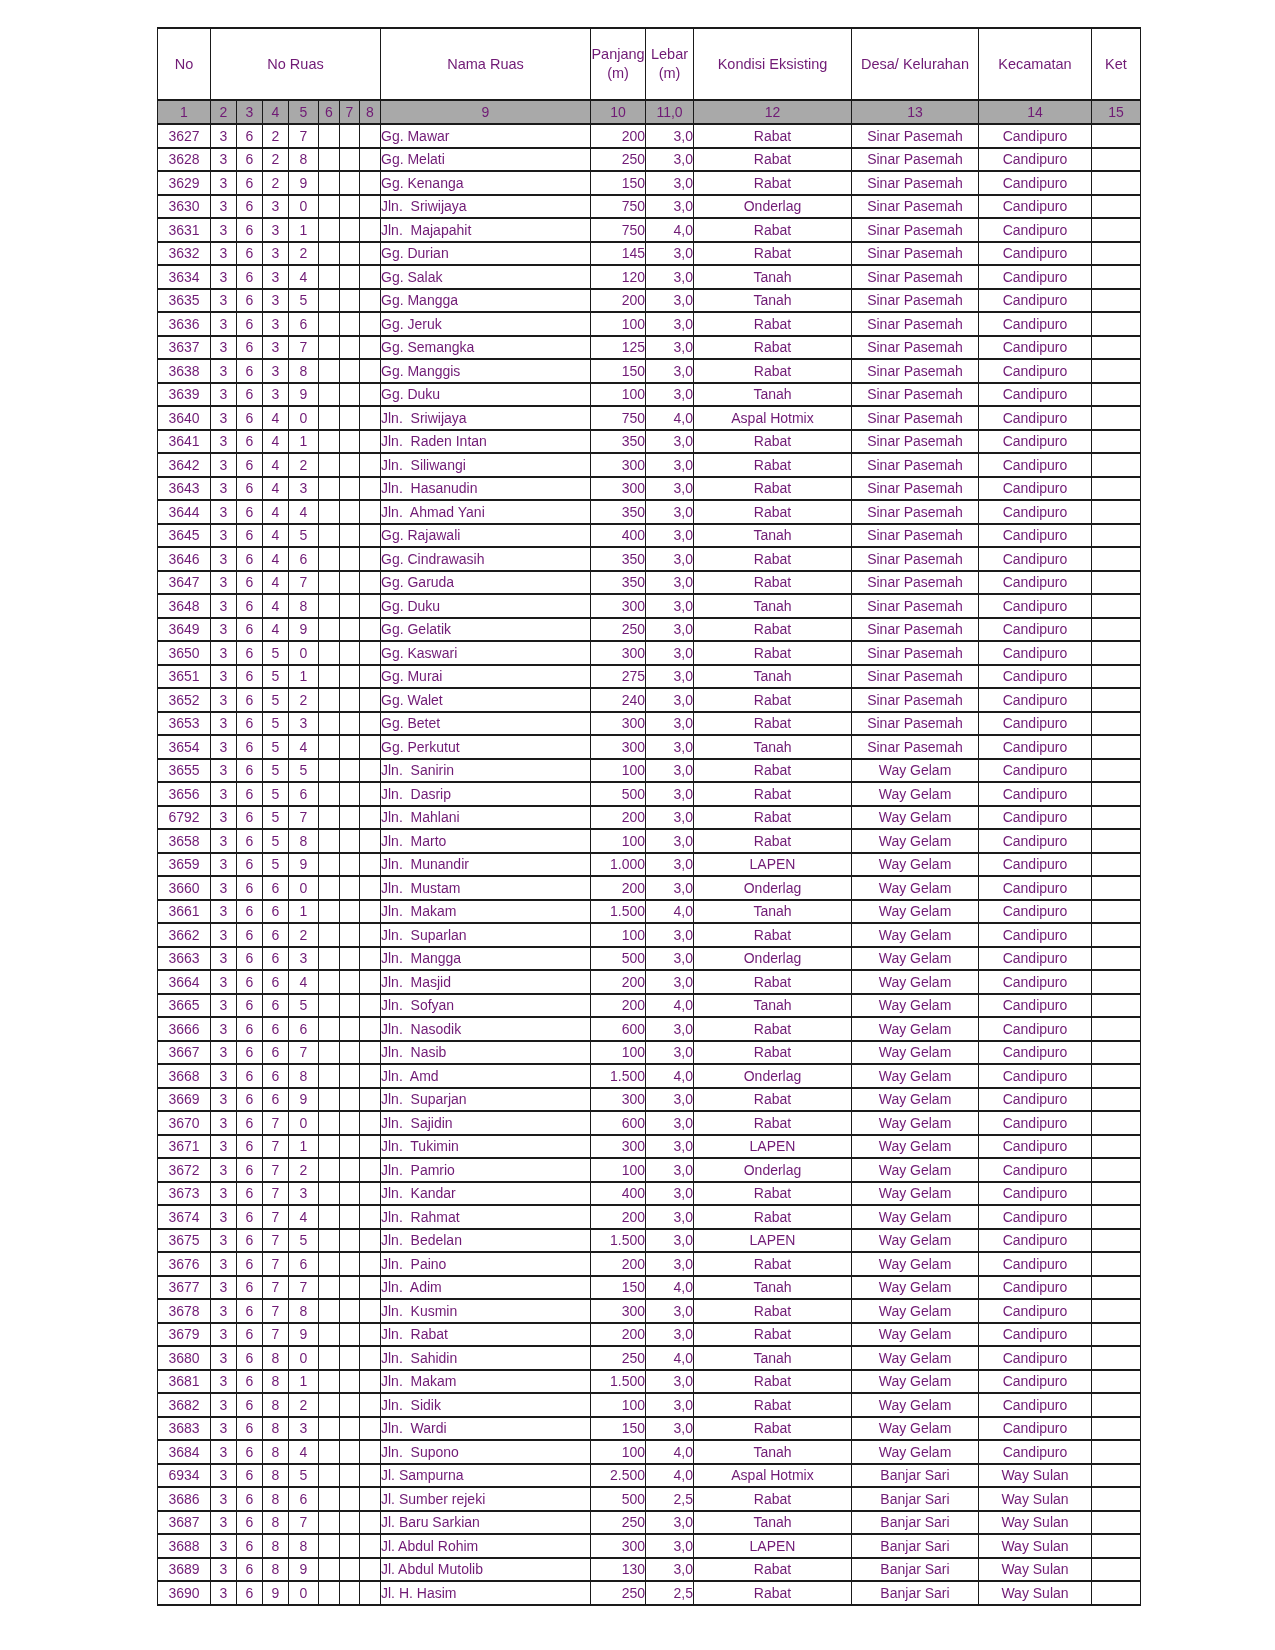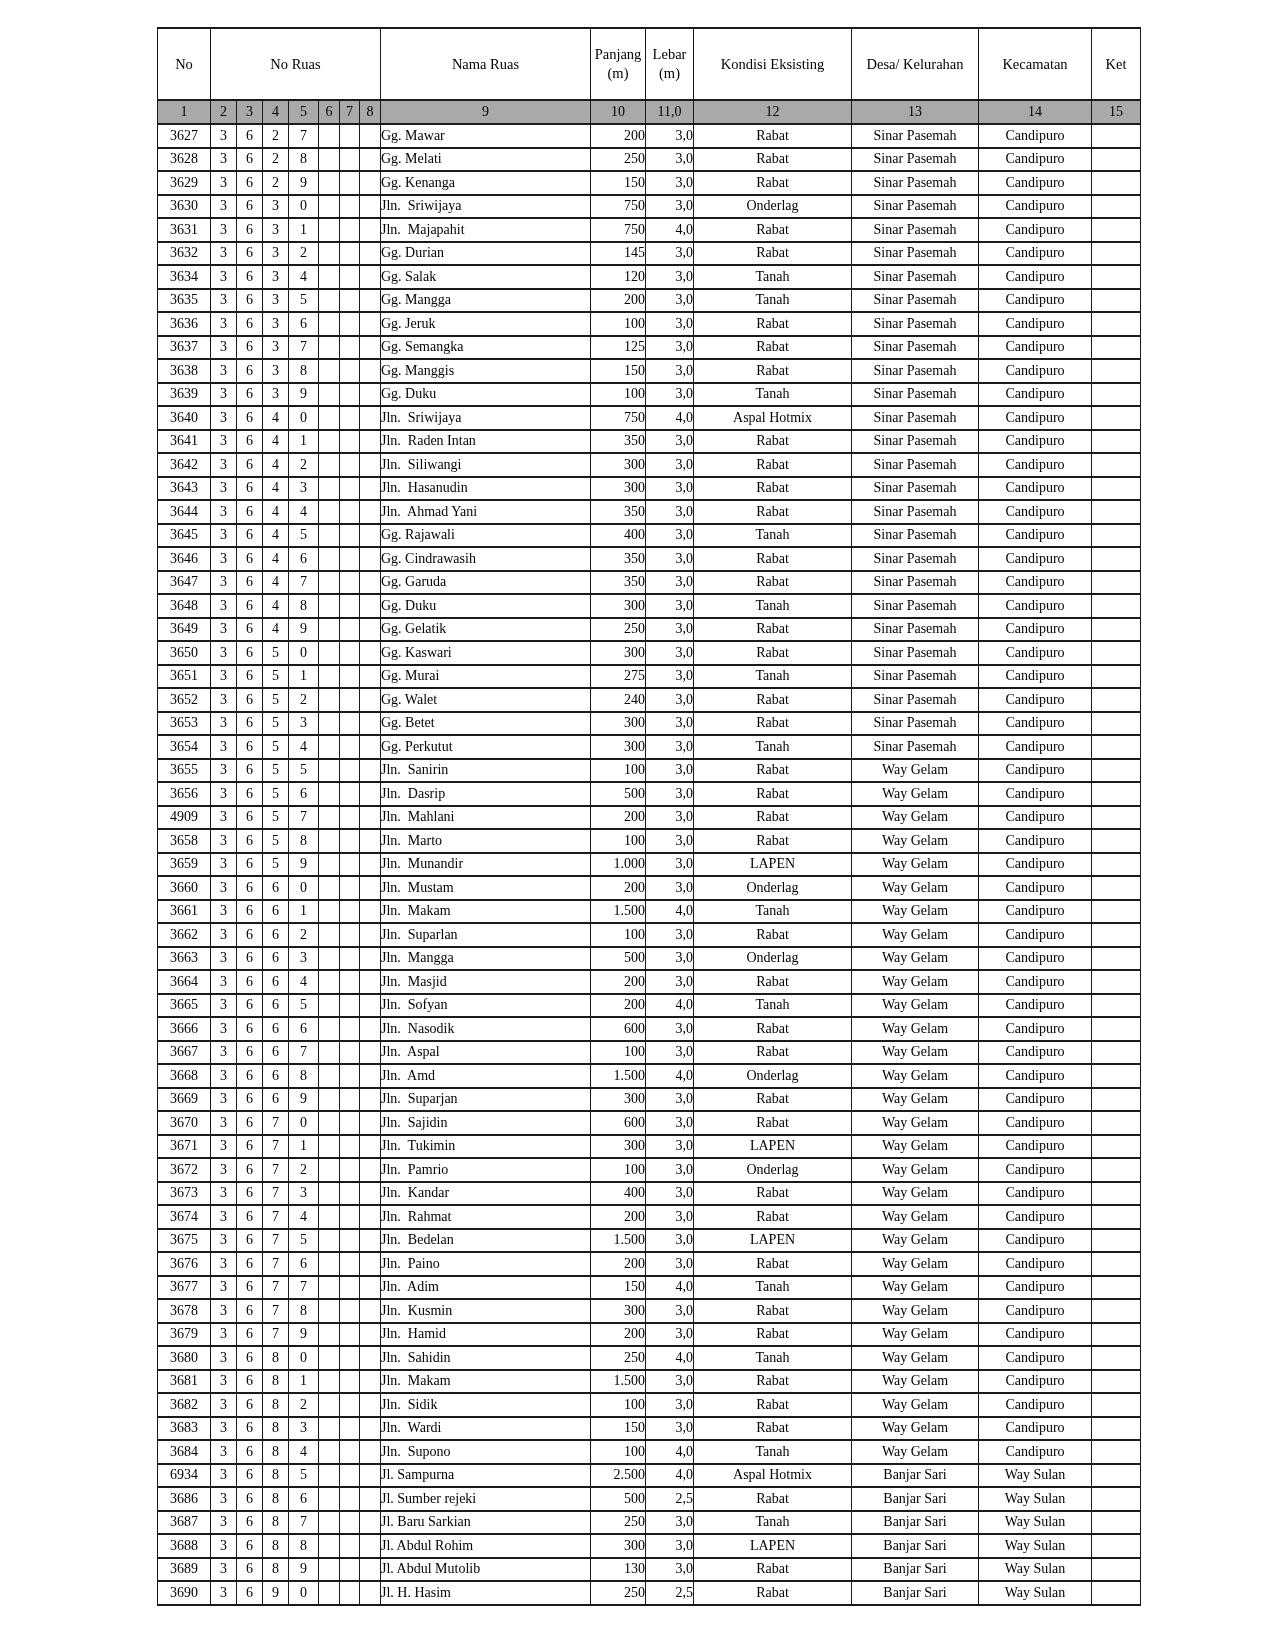--- a/index.html
+++ b/index.html
@@ -1,22 +1,22 @@
 <!DOCTYPE html>
 <html><head>
 <meta charset="utf-8">
 <style>
   html, body { margin: 0; padding: 0; background: #ffffff; }
   .page {
     position: relative;
     width: 1275px;
     height: 1650px;
     background: #ffffff;
-    font-family: Liberation Serif, serif;
-    color: #000000;
+    font-family: Liberation Sans, sans-serif;
+    color: #701a75;
     overflow: hidden;
   }
   table.roads {
     position: absolute;
     left: 157px;
     top: 27px;
     border-collapse: collapse;
     table-layout: fixed;
   }
   table.roads th, table.roads td {
@@ -602,21 +602,21 @@
           <td class="c-sub"></td>
           <td class="c-nama">Jln.  Dasrip</td>
           <td class="c-right">500</td>
           <td class="c-right">3,0</td>
           <td class="c-center">Rabat</td>
           <td class="c-center">Way Gelam</td>
           <td class="c-center">Candipuro</td>
           <td class="c-center"></td>
         </tr>
         <tr>
-          <td class="c-no">4909</td>
+          <td class="c-no">6792</td>
           <td class="c-sub">3</td>
           <td class="c-sub">6</td>
           <td class="c-sub">5</td>
           <td class="c-sub">7</td>
           <td class="c-sub"></td>
           <td class="c-sub"></td>
           <td class="c-sub"></td>
           <td class="c-nama">Jln.  Mahlani</td>
           <td class="c-right">200</td>
           <td class="c-right">3,0</td>
@@ -780,21 +780,21 @@
         </tr>
         <tr>
           <td class="c-no">3667</td>
           <td class="c-sub">3</td>
           <td class="c-sub">6</td>
           <td class="c-sub">6</td>
           <td class="c-sub">7</td>
           <td class="c-sub"></td>
           <td class="c-sub"></td>
           <td class="c-sub"></td>
-          <td class="c-nama">Jln.  Aspal</td>
+          <td class="c-nama">Jln.  Nasib</td>
           <td class="c-right">100</td>
           <td class="c-right">3,0</td>
           <td class="c-center">Rabat</td>
           <td class="c-center">Way Gelam</td>
           <td class="c-center">Candipuro</td>
           <td class="c-center"></td>
         </tr>
         <tr>
           <td class="c-no">3668</td>
           <td class="c-sub">3</td>
@@ -984,21 +984,21 @@
         </tr>
         <tr>
           <td class="c-no">3679</td>
           <td class="c-sub">3</td>
           <td class="c-sub">6</td>
           <td class="c-sub">7</td>
           <td class="c-sub">9</td>
           <td class="c-sub"></td>
           <td class="c-sub"></td>
           <td class="c-sub"></td>
-          <td class="c-nama">Jln.  Hamid</td>
+          <td class="c-nama">Jln.  Rabat</td>
           <td class="c-right">200</td>
           <td class="c-right">3,0</td>
           <td class="c-center">Rabat</td>
           <td class="c-center">Way Gelam</td>
           <td class="c-center">Candipuro</td>
           <td class="c-center"></td>
         </tr>
         <tr>
           <td class="c-no">3680</td>
           <td class="c-sub">3</td>

